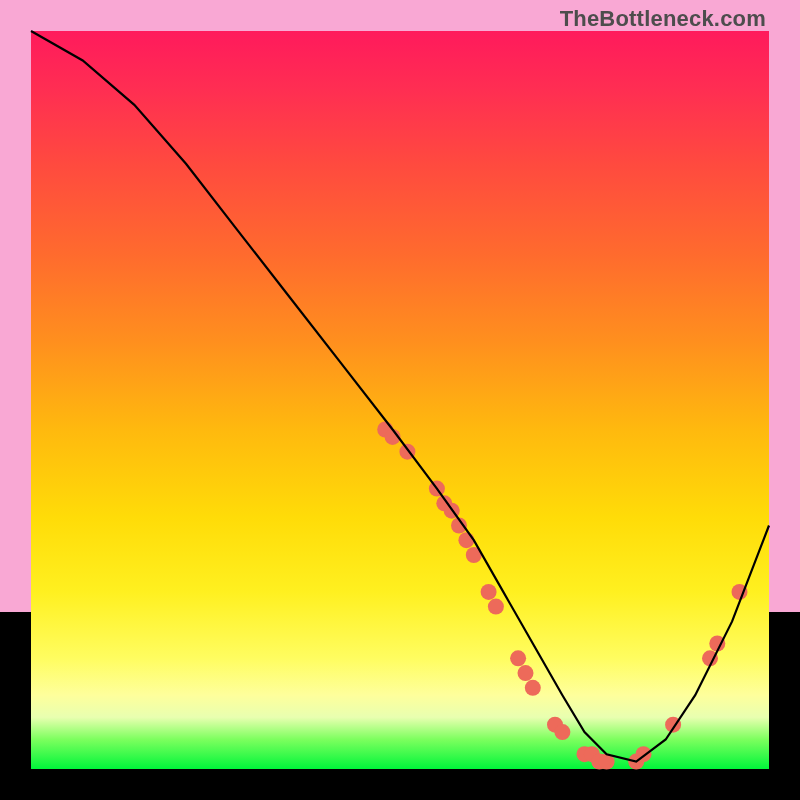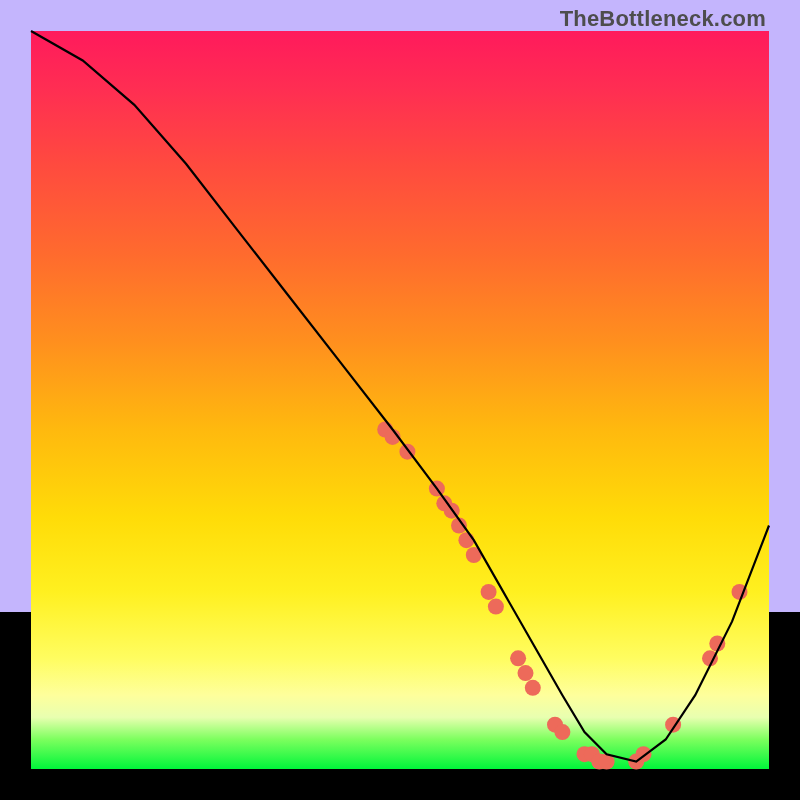--- a/index.html
+++ b/index.html
@@ -8,21 +8,21 @@
     width: 800px;
     height: 800px;
     background: #000;
     overflow: hidden;
     font-family: Arial, Helvetica, sans-serif;
   }
   .stage {
     position: relative;
     width: 800px;
     height: 612px;
-    background: #c4b5fd;
+    background: #f9a8d4;
   }
   .plot {
     position: absolute;
     left: 31px;
     top: 31px;
     width: 738px;
     height: 738px;
     
     background: linear-gradient(
       to bottom,

